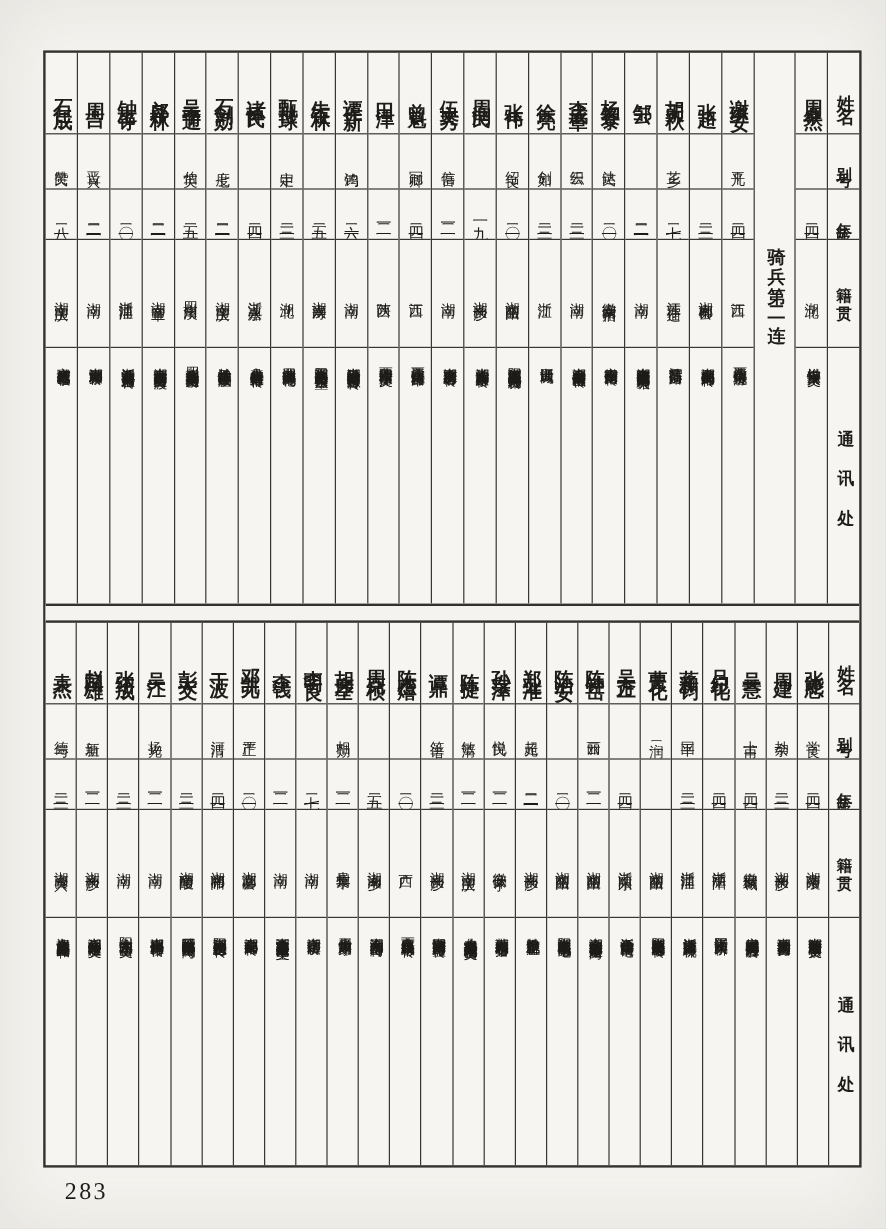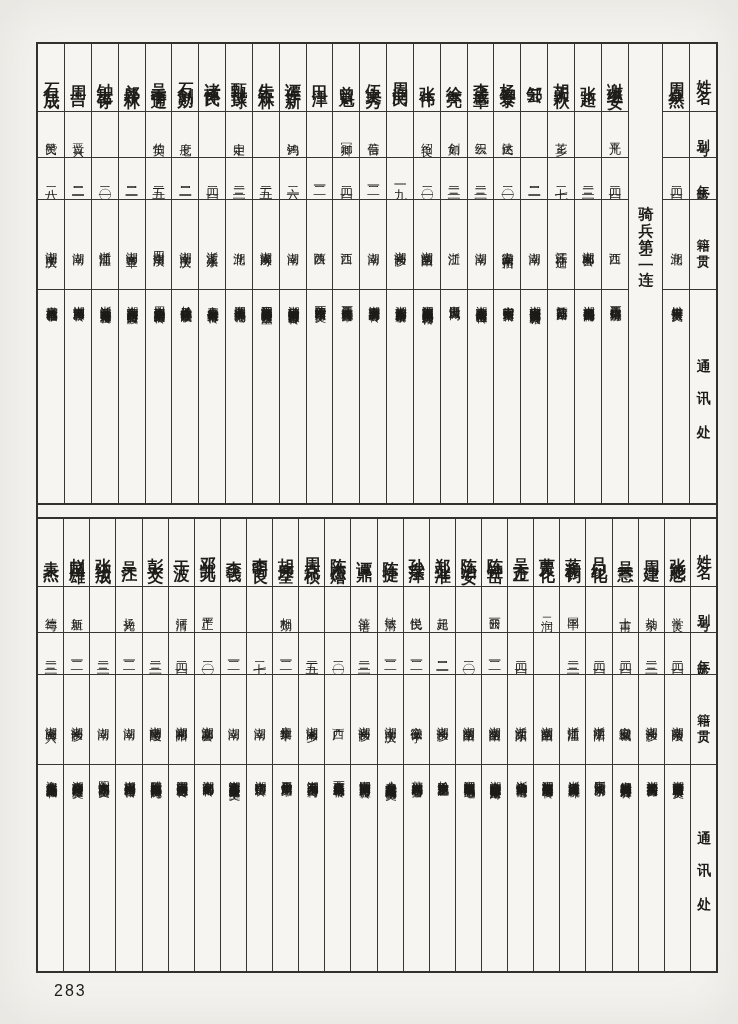--- a/index.html
+++ b/index.html
@@ -71,22 +71,22 @@
   }
   .unit-cell{
     flex:1;border-bottom:none;
     writing-mode:vertical-rl;text-orientation:upright;
     display:flex;justify-content:flex-start;align-items:center;
     padding-top:150px;box-sizing:border-box;
     font-size:15px;font-weight:bold;letter-spacing:1.1em;
   }
   .page-number{
     position:absolute;left:54px;top:982px;
-    font-size:16px;letter-spacing:2px;
-    font-family:Liberation Sans, sans-serif;
+    font-size:20px;letter-spacing:2px;
+    font-family:Liberation Serif, serif;
   }
 </style>
 </head>
 <body>
 
 <div class="page">
   <div class="frame">
     <section class="roster top" id="roster-top">
         <div class="col header-col">
           <div class="cell name">姓名</div>

